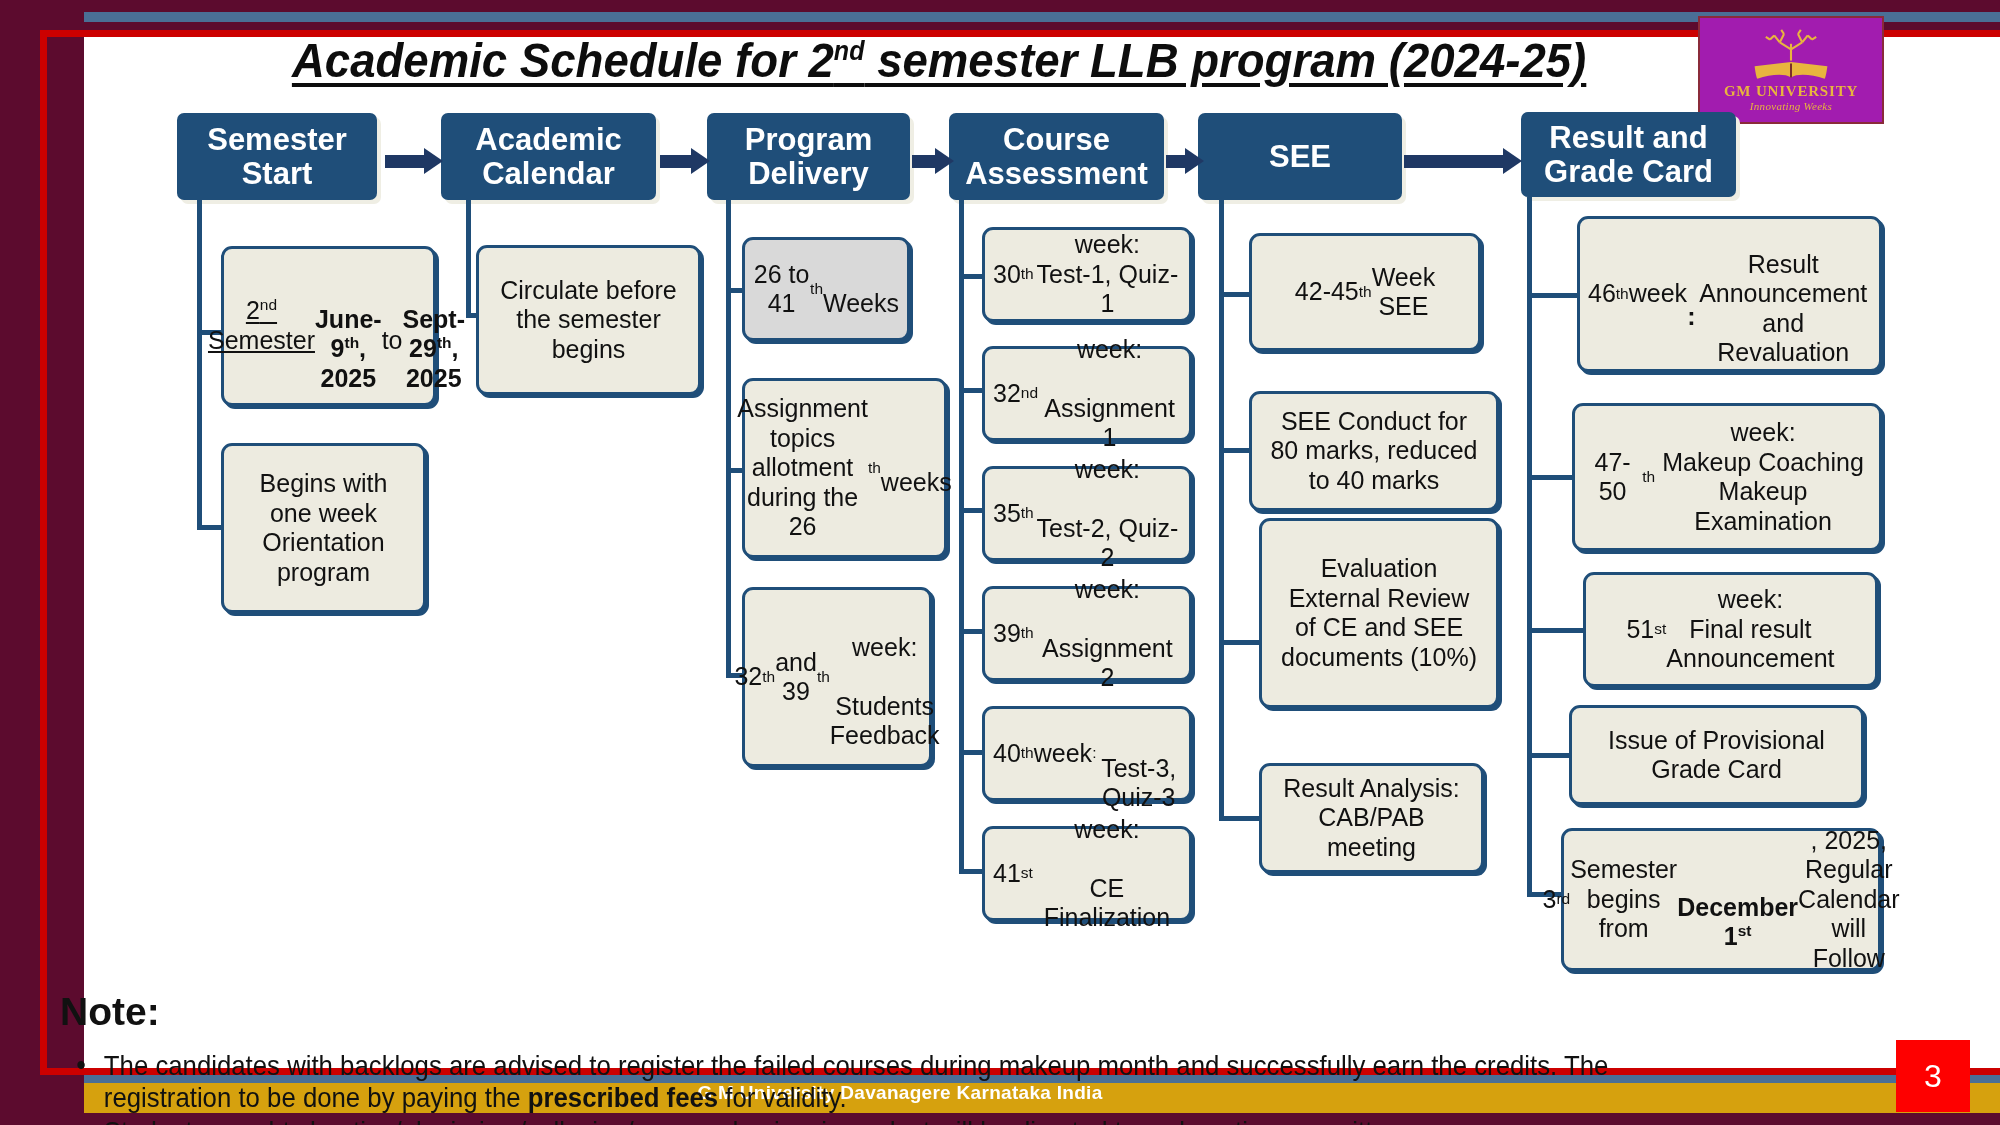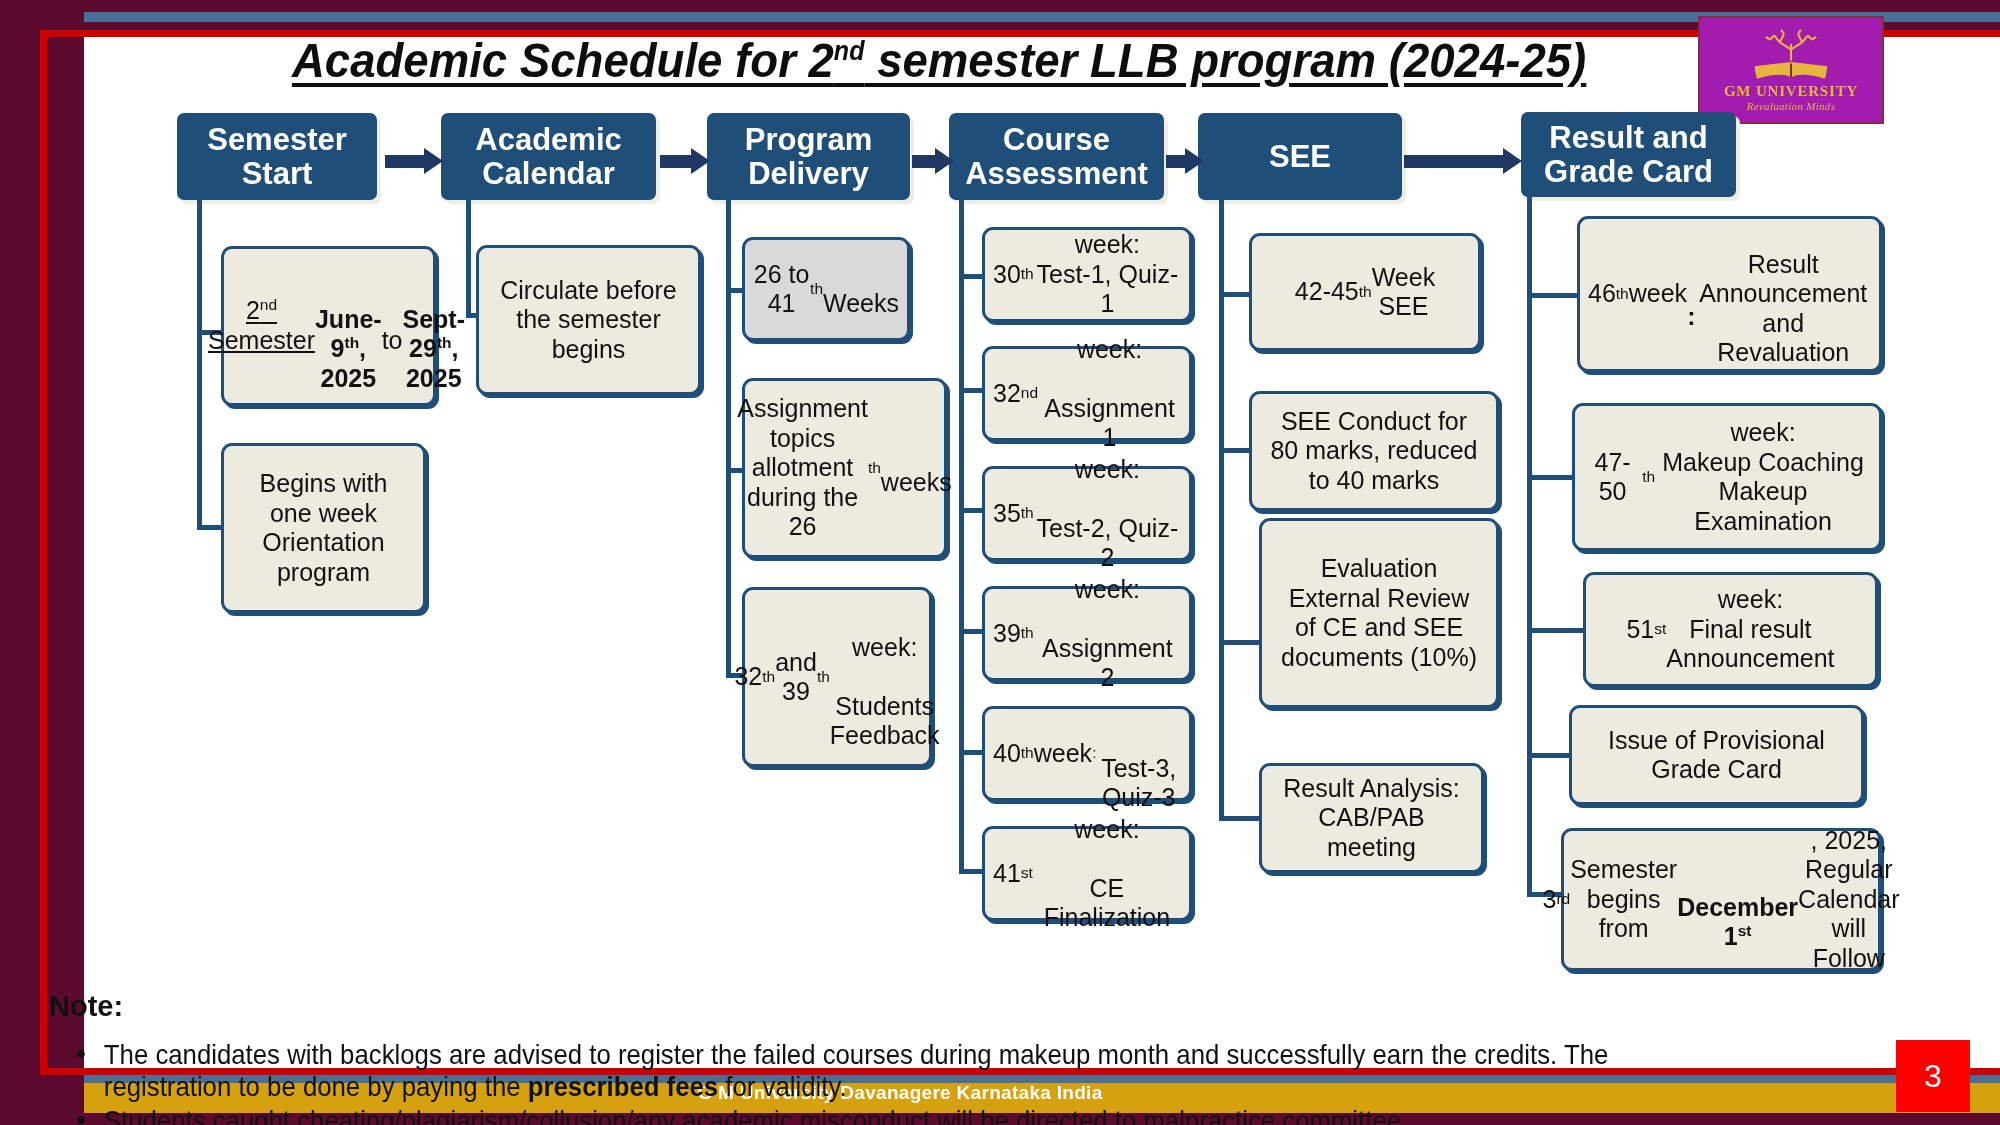--- a/index.html
+++ b/index.html
@@ -77,21 +77,21 @@
   .card b{font-weight:bold;margin-top:46px;}
   .card .u{text-decoration:underline;}
   
   .conn{position:absolute;background:#1f4e79;}
   
   .note{
     position:absolute;left:40px;top:990px;width:1800px;
     font-family:"Liberation Sans", sans-serif;
     color:#111;
   }
-  .note-title{font-size:29px;font-weight:bold;margin:0 0 4px 9px;}
+  .note-title{font-size:39px;font-weight:bold;margin:0 0 4px 20px;}
   .note ul{margin:16px;padding:0;list-style:none;}
   .note li{
     position:relative;padding-left:52px;font-size:28px;line-height:1.14;margin-bottom:2px;
     transform:scaleX(.92);transform-origin:left center;
   }
   .note li:before{
     content:"•";position:absolute;left:22px;top:-2px;font-size:30px;
   }
   .note li b{font-weight:bold;}
   
@@ -120,21 +120,21 @@
       <path d="M60 46 L60 22"></path>
       <path d="M60 30 L44 20 M60 30 L76 20"></path>
       <path d="M44 20 L36 10 M44 20 L50 8 M76 20 L84 10 M76 20 L70 8"></path>
       <path d="M36 10 L30 16 M84 10 L90 16 M50 8 L46 2 M70 8 L74 2"></path>
       <path d="M30 16 L24 12 M90 16 L96 12"></path>
     </g>
     <path d="M60 48 L8 54 C8 54 10 70 12 72 C30 66 50 64 60 70 C70 64 90 66 108 72 C110 70 112 54 112 54 Z" fill="#e8b53e"></path>
     <path d="M60 50 L60 70" stroke="#6b1b2a" stroke-width="2.5"></path>
   </svg>
   <div class="lname">GM UNIVERSITY</div>
-  <div class="ltag">Revaluation Minds</div>
+  <div class="ltag">Innovating Weeks</div>
 </div>
 
 <div class="title">Academic Schedule for 2<sup>nd</sup> semester LLB program (2024-25)</div>
 
 <div class="stage" style="left:177px;top:113px;width:200px;height:87px;">Semester<br>Start</div>
 <div class="stage" style="left:441px;top:113px;width:215px;height:87px;">Academic<br>Calendar</div>
 <div class="stage" style="left:707px;top:113px;width:203px;height:87px;">Program<br>Delivery</div>
 <div class="stage" style="left:949px;top:113px;width:215px;height:87px;">Course<br>Assessment</div>
 <div class="stage" style="left:1198px;top:113px;width:204px;height:87px;">SEE</div>
 <div class="stage" style="left:1521px;top:112px;width:215px;height:85px;">Result and<br>Grade Card</div>

